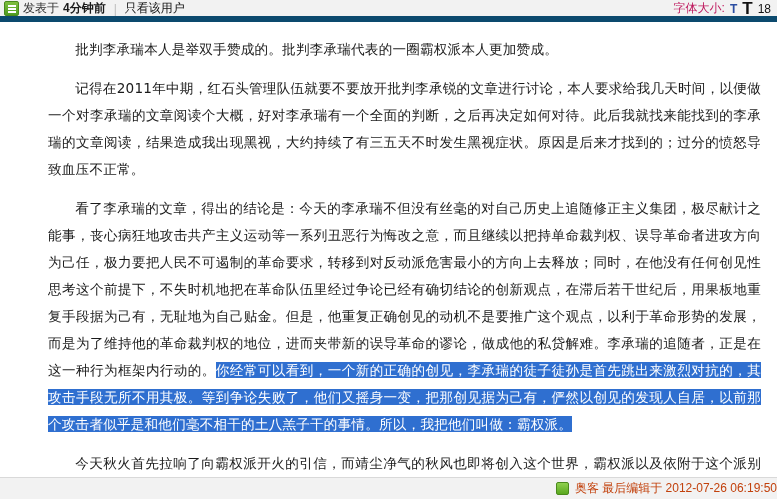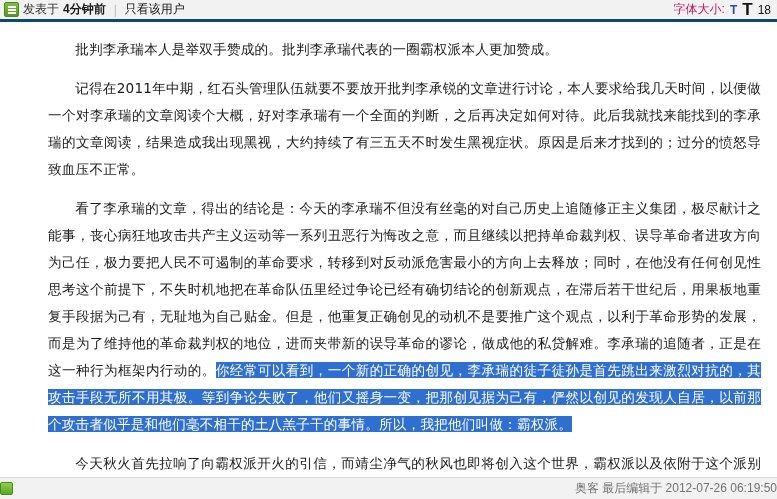--- a/index.html
+++ b/index.html
@@ -19,23 +19,23 @@
     height: 499px;
     background: #ffffff;
     box-sizing: border-box;
   }
 
   
   .toolbar {
     position: relative;
     height: 22px;
     background: #f2f2f2;
-    border-bottom: 3px solid #0c4a6e;
-    display: flex;
-    align-items: center;
+    border-bottom: 6px solid #0c4a6e;
+    display: flex;
+    align-items: flex-start;
     font-size: 12px;
     color: #222;
     padding: 0 4px;
     box-sizing: border-box;
   }
   .tb-left {
     display: flex;
     align-items: center;
     gap: 4px;
   }
@@ -134,24 +134,24 @@
   .footer {
     position: absolute;
     left: 0;
     bottom: 0;
     width: 777px;
     height: 22px;
     background: #f2f2f2;
     border-top: 1px solid #d9d9d9;
     display: flex;
     align-items: center;
-    justify-content: space-between;
+    justify-content: flex-end;
     gap: 6px;
     font-size: 12px;
-    color: #737373;
+    color: #c2410c;
     box-sizing: border-box;
   }
   .edit-icon {
     width: 13px;
     height: 13px;
     border-radius: 2px;
     background: linear-gradient(#8fd04f, #5aa81f);
     border: 1px solid #4a8a1c;
     box-sizing: border-box;
   }

